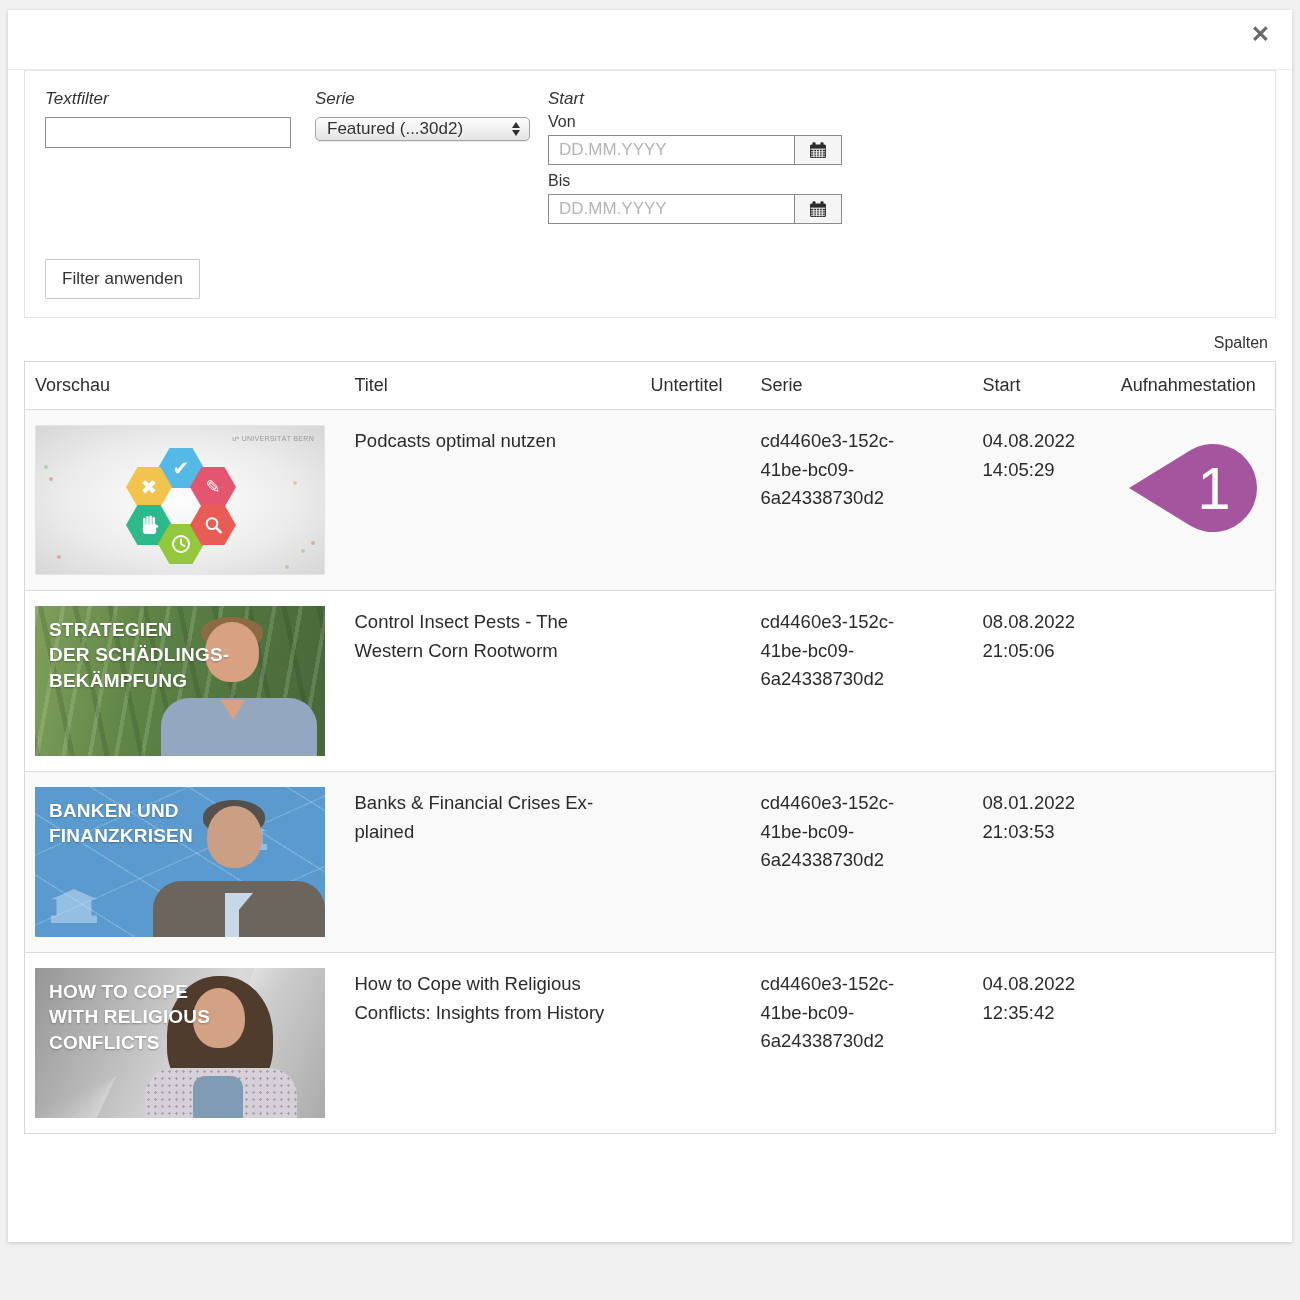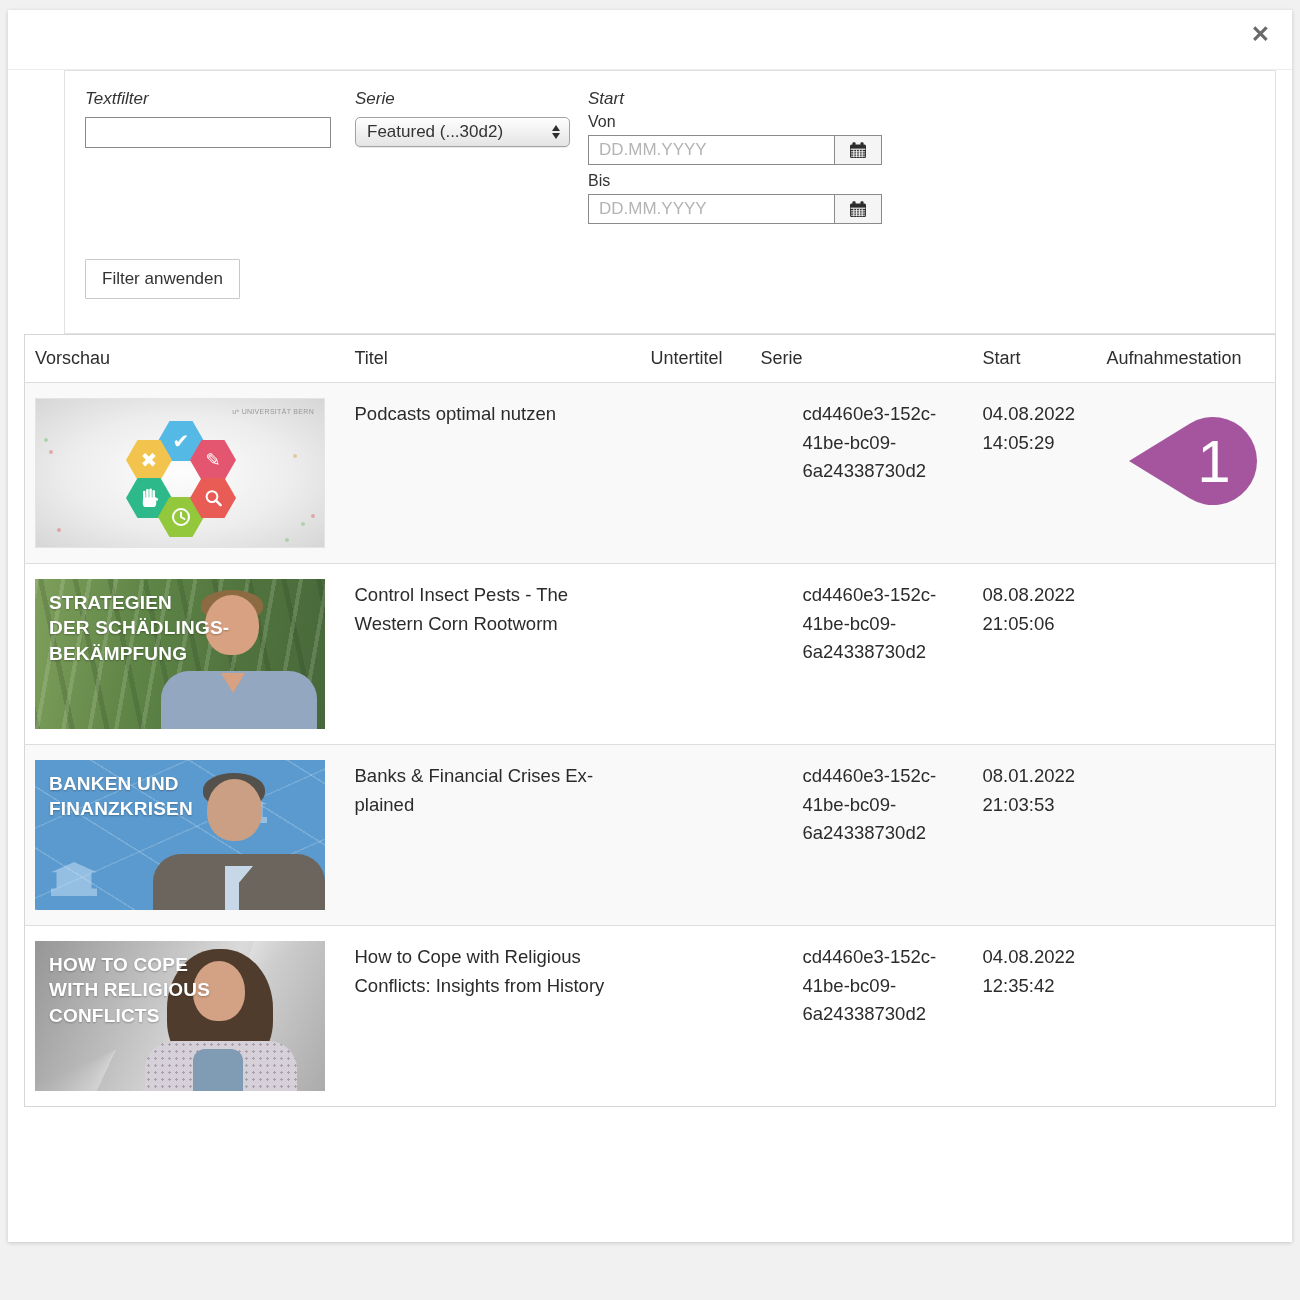--- a/index.html
+++ b/index.html
@@ -17,31 +17,31 @@
   }
   .modal-header { height:60px; border-bottom:1px solid #ececec; position:relative; }
   .close-x {
     position:absolute; right:22px; top:13px;
     font-size:23px; font-weight:700; color:#696969; cursor:pointer; line-height:1;
   }
   .modal-body { padding:0 16px 28px 16px; }
   h1.dialog-title { font-size:27px; font-weight:400; color:#333; margin:38px 0 20px 8px; }
 
   
-  .filter-panel { border:1px solid #e2e2e2; padding:18px 20px 34px 20px; background:#fff;margin-left:40px; }
+  .filter-panel { border:1px solid #e2e2e2; padding:18px 20px 18px 20px; background:#fff; }
   .filter-fields { display:flex; align-items:flex-start; }
   .fgroup label.ital { font-style:italic; font-size:17px; display:block; margin-bottom:8px; color:#333; }
   .g1 { margin-right:24px; }
   .g2 { margin-right:18px; }
   .g1 input {
     width:246px; height:31px; border:1px solid #8a8a8a; padding:0 8px;
     font-size:17px; font-family:inherit; background:#fff;
   }
   .select-box {
-    width:215px; height:30px; border:1px solid #a3a3a3; border-radius:5px;
+    width:215px; height:24px; border:1px solid #a3a3a3; border-radius:5px;
     background:linear-gradient(#fefefe,#e4e4e4);
     display:flex; align-items:center; justify-content:space-between;
     padding:0 9px 0 11px; font-size:17px; cursor:default;
     box-shadow:0 1px 1px rgba(0,0,0,.08);
   }
   .sel-arrows { display:flex; flex-direction:column; gap:2px; }
   .sel-arrows i { display:block; width:0; height:0; border-left:4.5px solid transparent; border-right:4.5px solid transparent; }
   .sel-arrows .up { border-bottom:6px solid #2e2e2e; }
   .sel-arrows .dn { border-top:6px solid #2e2e2e; }
   .g3 label.ital { margin-bottom:4px; }
@@ -61,28 +61,28 @@
     font-size:17px; padding:9px 16px; background:#fff; border:1px solid #c9c9c9;
     color:#333; font-family:inherit; border-radius:1px; cursor:pointer;
   }
 
   
   .spalten-row { text-align:right; margin:16px 8px 9px 0; font-size:16px; }
   .spalten-row span { cursor:pointer; }
   .table-wrap { position:relative;border-radius:14px; }
   table.videos { width:100%; border-collapse:collapse; table-layout:fixed; border:1px solid #d6d6d6; background:#fff; }
   thead th { text-align:left; font-weight:400; font-size:18px; color:#2e2e2e; padding:13px 10px; background:#fff; }
-  thead th.h-station { text-align:left; padding-right:5px; }
+  thead th.h-station { text-align:center; padding-right:5px; }
   tbody tr { border-top:1px solid #dddddd; }
   tbody tr:nth-child(odd) { background:#f9f9f9; }
   tbody tr:nth-child(even) { background:#fff; }
   td { vertical-align:top; padding:15px 10px 15px 10px; height:150px; }
   .cell-text { font-size:18.5px; line-height:1.55; color:#2b2b2b; padding-top:2px; }
   .title-text { max-width:252px; }
-  .serie-text { max-width:155px;margin-left:42px; }
+  .serie-text { max-width:155px; }
   .start-text { max-width:110px; }
 
   
   .thumb { width:290px; height:150px; position:relative; overflow:hidden; }
   .overlay-text {
     position:absolute; left:14px; top:11px; color:#fff; font-weight:700;
     font-size:19px; line-height:1.34; white-space:pre-line;
     text-shadow:0 1px 2px rgba(0,0,0,.28); letter-spacing:.2px;
   }
   
@@ -222,20 +222,23 @@
               </svg>
             </button>
           </div>
         </div>
       </div>
       <div class="filter-buttons">
         <button>Filter anwenden</button>
       </div>
     </div>
 
+    <div class="spalten-row">
+      <span>Spalten</span>
+    </div>
 
     <div class="table-wrap">
       <table class="videos">
         <colgroup>
           <col style="width:320px">
             <col style="width:296px">
             <col style="width:110px">
           <col style="width:222px">
             <col style="width:124px">
             <col>

